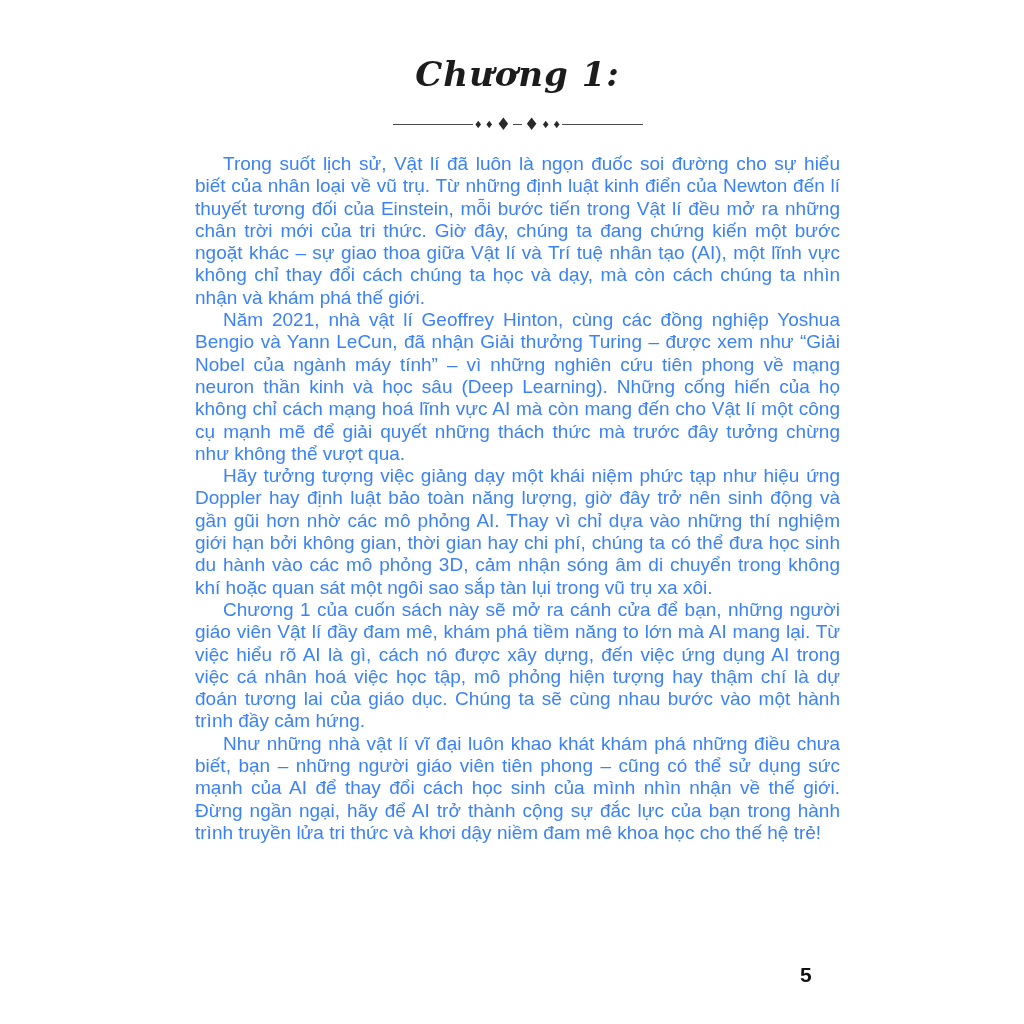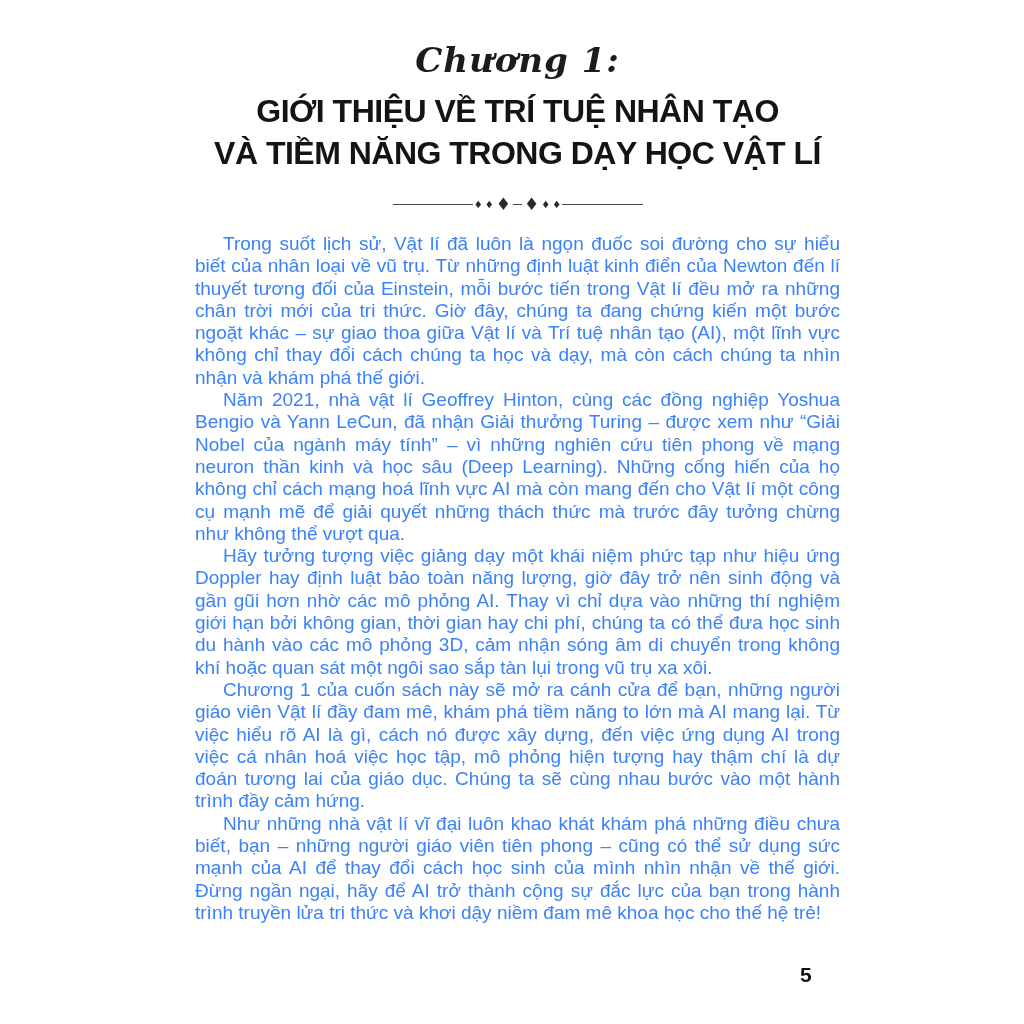--- a/index.html
+++ b/index.html
@@ -7,21 +7,21 @@
     position: relative;
     width: 1024px;
     height: 1024px;
     background: #ffffff;
     overflow: hidden;
     color: #111;
   }
   .content {
     position: absolute;
     left: 195px;
-    top: 0;
+    top: 14px;
     width: 645px;
   }
   .chapter-label {
     margin-top: 40px;
     text-align: center;
     font-family: "DejaVu Serif", serif;
     font-style: italic;
     font-weight: bold;
     font-size: 34px;
     color: #1c1c1c;
@@ -103,24 +103,20 @@
   }
 </style>
 </head>
 <body>
 
 <div class="page">
   <div class="content">
 
     <div class="chapter-label">Chương 1:</div>
 
-    <h1 class="title">
-      <span class="tl">GIỚI THIỆU VỀ TRÍ TUỆ NHÂN TẠO</span>
-      <span class="tl">VÀ TIỀM NĂNG TRONG DẠY HỌC VẬT LÍ</span>
-    </h1>
 
     <div class="quote">
     </div>
 
     <div class="divider">
       <span class="line"></span>
       <span class="d sm">♦</span>
       <span class="d sm">♦</span>
       <span class="d lg">♦</span>
       <span class="dash"></span>

